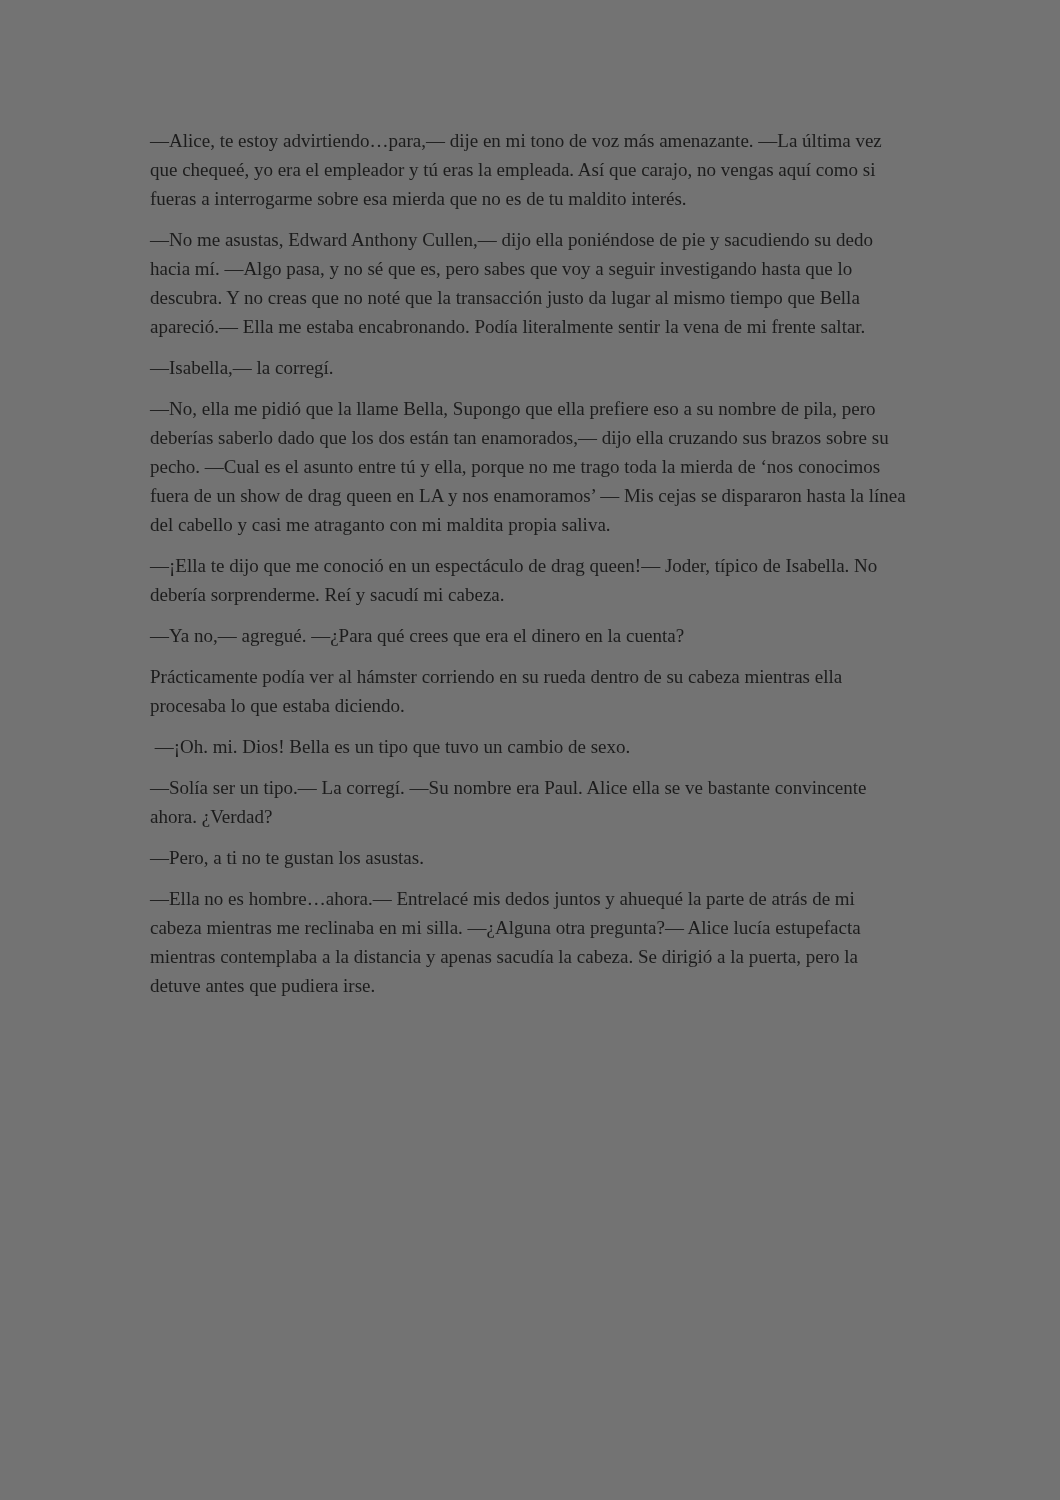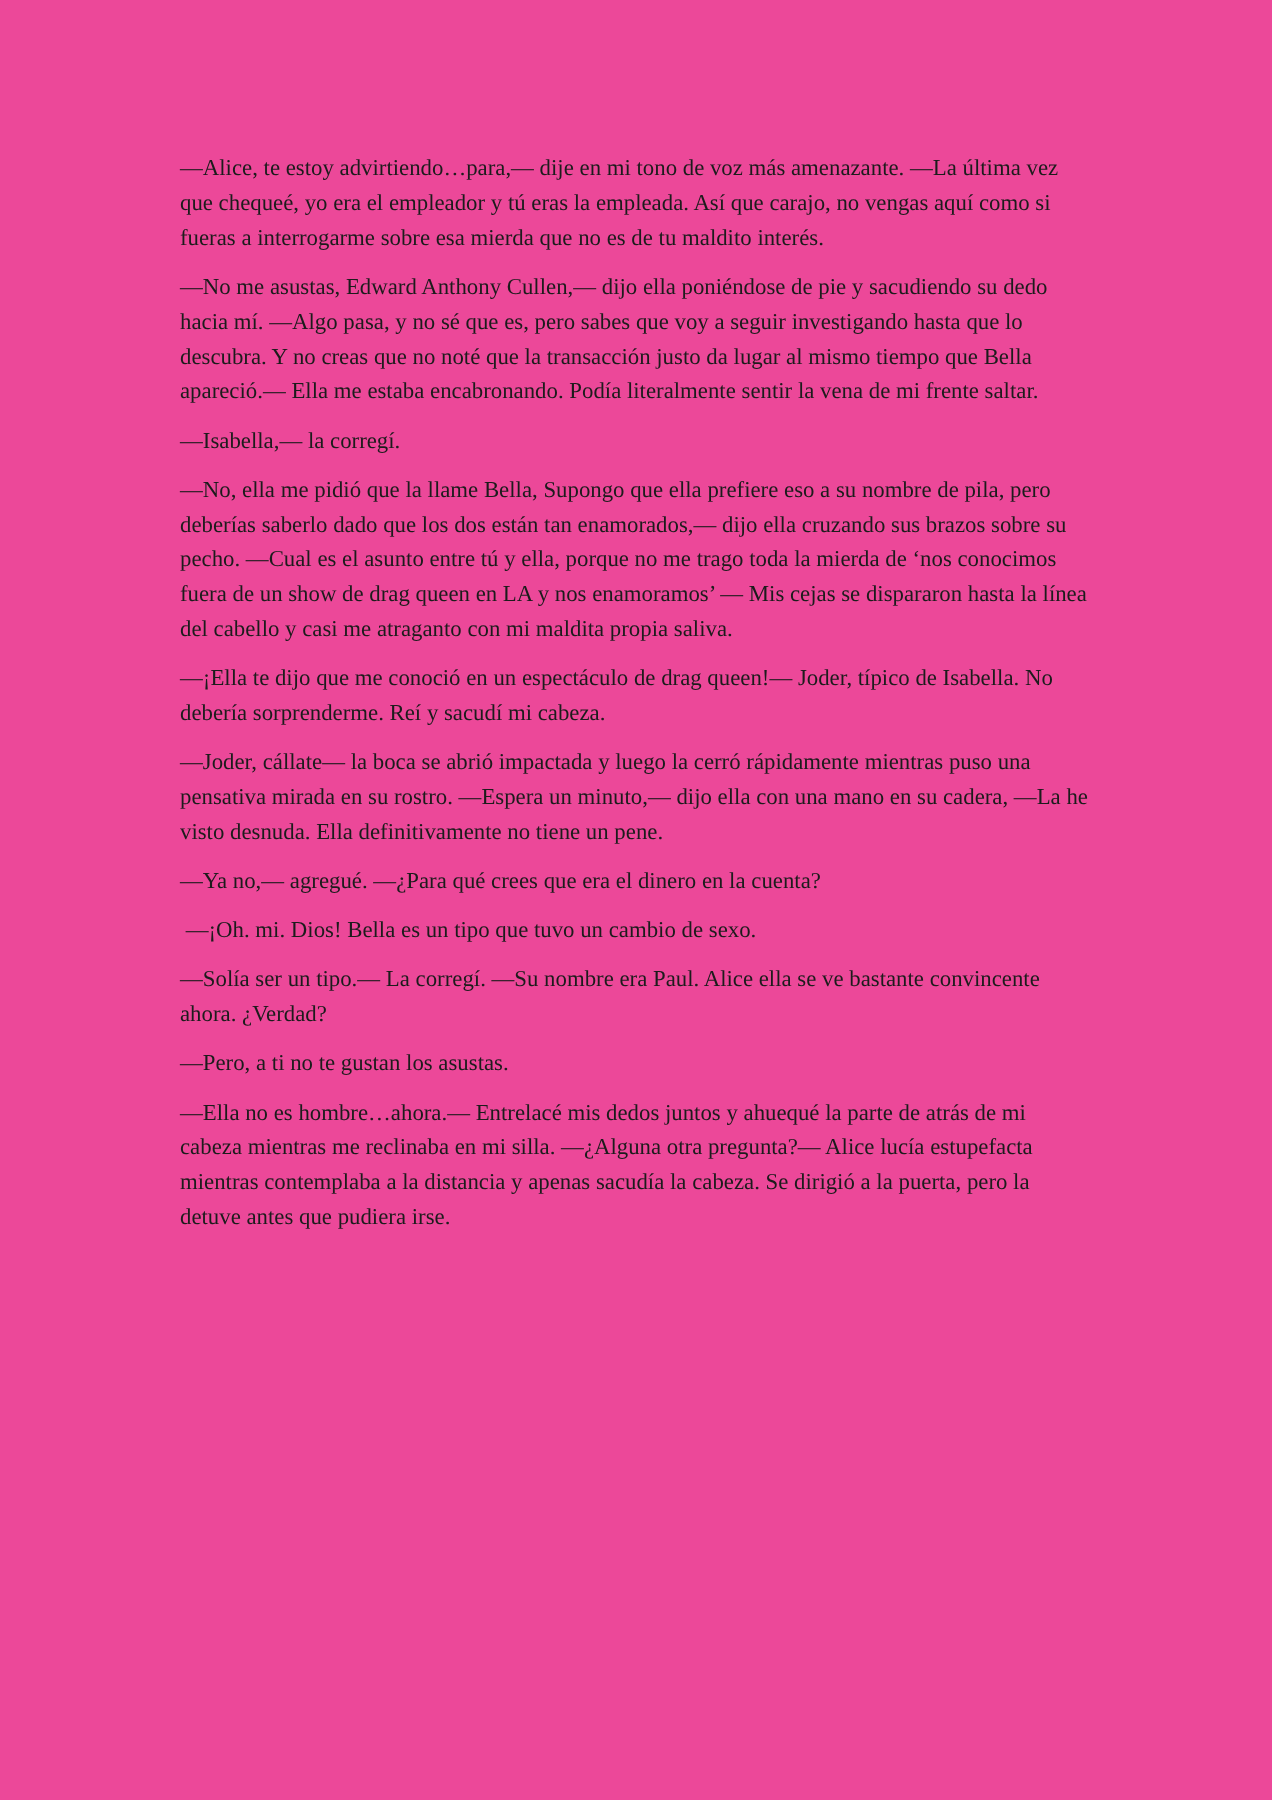--- a/index.html
+++ b/index.html
@@ -9,21 +9,21 @@
   }
   body {
     width: 1060px;
     height: 1500px;
     overflow: hidden;
   }
   .page {
     box-sizing: border-box;
     width: 1060px;
     height: 1500px;
-    background: #ec4899;
+    background: #737373;
     padding: 126px 150px 0 150px;
   }
   .page p {
     margin: 0 0 12px 0;
     font-family: "Liberation Serif", "DejaVu Serif", serif;
     font-size: 19px;
     line-height: 29px;
     color: #1c1c1c;
     text-align: left;
     white-space: pre-wrap;
@@ -31,19 +31,19 @@
 </style>
 </head>
 <body>
 
 <main class="page">
   <p>—Alice, te estoy advirtiendo…para,— dije en mi tono de voz más amenazante. —La última vez que chequeé, yo era el empleador y tú eras la empleada. Así que carajo, no vengas aquí como si fueras a interrogarme sobre esa mierda que no es de tu maldito interés.</p>
   <p>—No me asustas, Edward Anthony Cullen,— dijo ella poniéndose de pie y sacudiendo su dedo hacia mí. —Algo pasa, y no sé que es, pero sabes que voy a seguir investigando hasta que lo descubra. Y no creas que no noté que la transacción justo da lugar al mismo tiempo que Bella apareció.— Ella me estaba encabronando. Podía literalmente sentir la vena de mi frente saltar.</p>
   <p>—Isabella,— la corregí.</p>
   <p>—No, ella me pidió que la llame Bella, Supongo que ella prefiere eso a su nombre de pila, pero deberías saberlo dado que los dos están tan enamorados,— dijo ella cruzando sus brazos sobre su pecho. —Cual es el asunto entre tú y ella, porque no me trago toda la mierda de ‘nos conocimos fuera de un show de drag queen en LA y nos enamoramos’ — Mis cejas se dispararon hasta la línea del cabello y casi me atraganto con mi maldita propia saliva.</p>
   <p>—¡Ella te dijo que me conoció en un espectáculo de drag queen!— Joder, típico de Isabella. No debería sorprenderme. Reí y sacudí mi cabeza.</p>
-  <p>—Joder, cállate— la boca se abrió impactada y luego la cerró rápidamente mientras puso una pensativa mirada en su rostro. —Espera un minuto,— dijo ella con una mano en su cadera, —La he visto desnuda. Ella definitivamente no tiene un pene.</p>
   <p>—Ya no,— agregué. —¿Para qué crees que era el dinero en la cuenta?</p>
+  <p>Prácticamente podía ver al hámster corriendo en su rueda dentro de su cabeza mientras ella procesaba lo que estaba diciendo.</p>
   <p> —¡Oh. mi. Dios! Bella es un tipo que tuvo un cambio de sexo.</p>
   <p>—Solía ser un tipo.— La corregí. —Su nombre era Paul. Alice ella se ve bastante convincente ahora. ¿Verdad?</p>
   <p>—Pero, a ti no te gustan los asustas.</p>
   <p>—Ella no es hombre…ahora.— Entrelacé mis dedos juntos y ahuequé la parte de atrás de mi cabeza mientras me reclinaba en mi silla. —¿Alguna otra pregunta?— Alice lucía estupefacta mientras contemplaba a la distancia y apenas sacudía la cabeza. Se dirigió a la puerta, pero la detuve antes que pudiera irse.</p>
 </main>
 
 </body></html>

